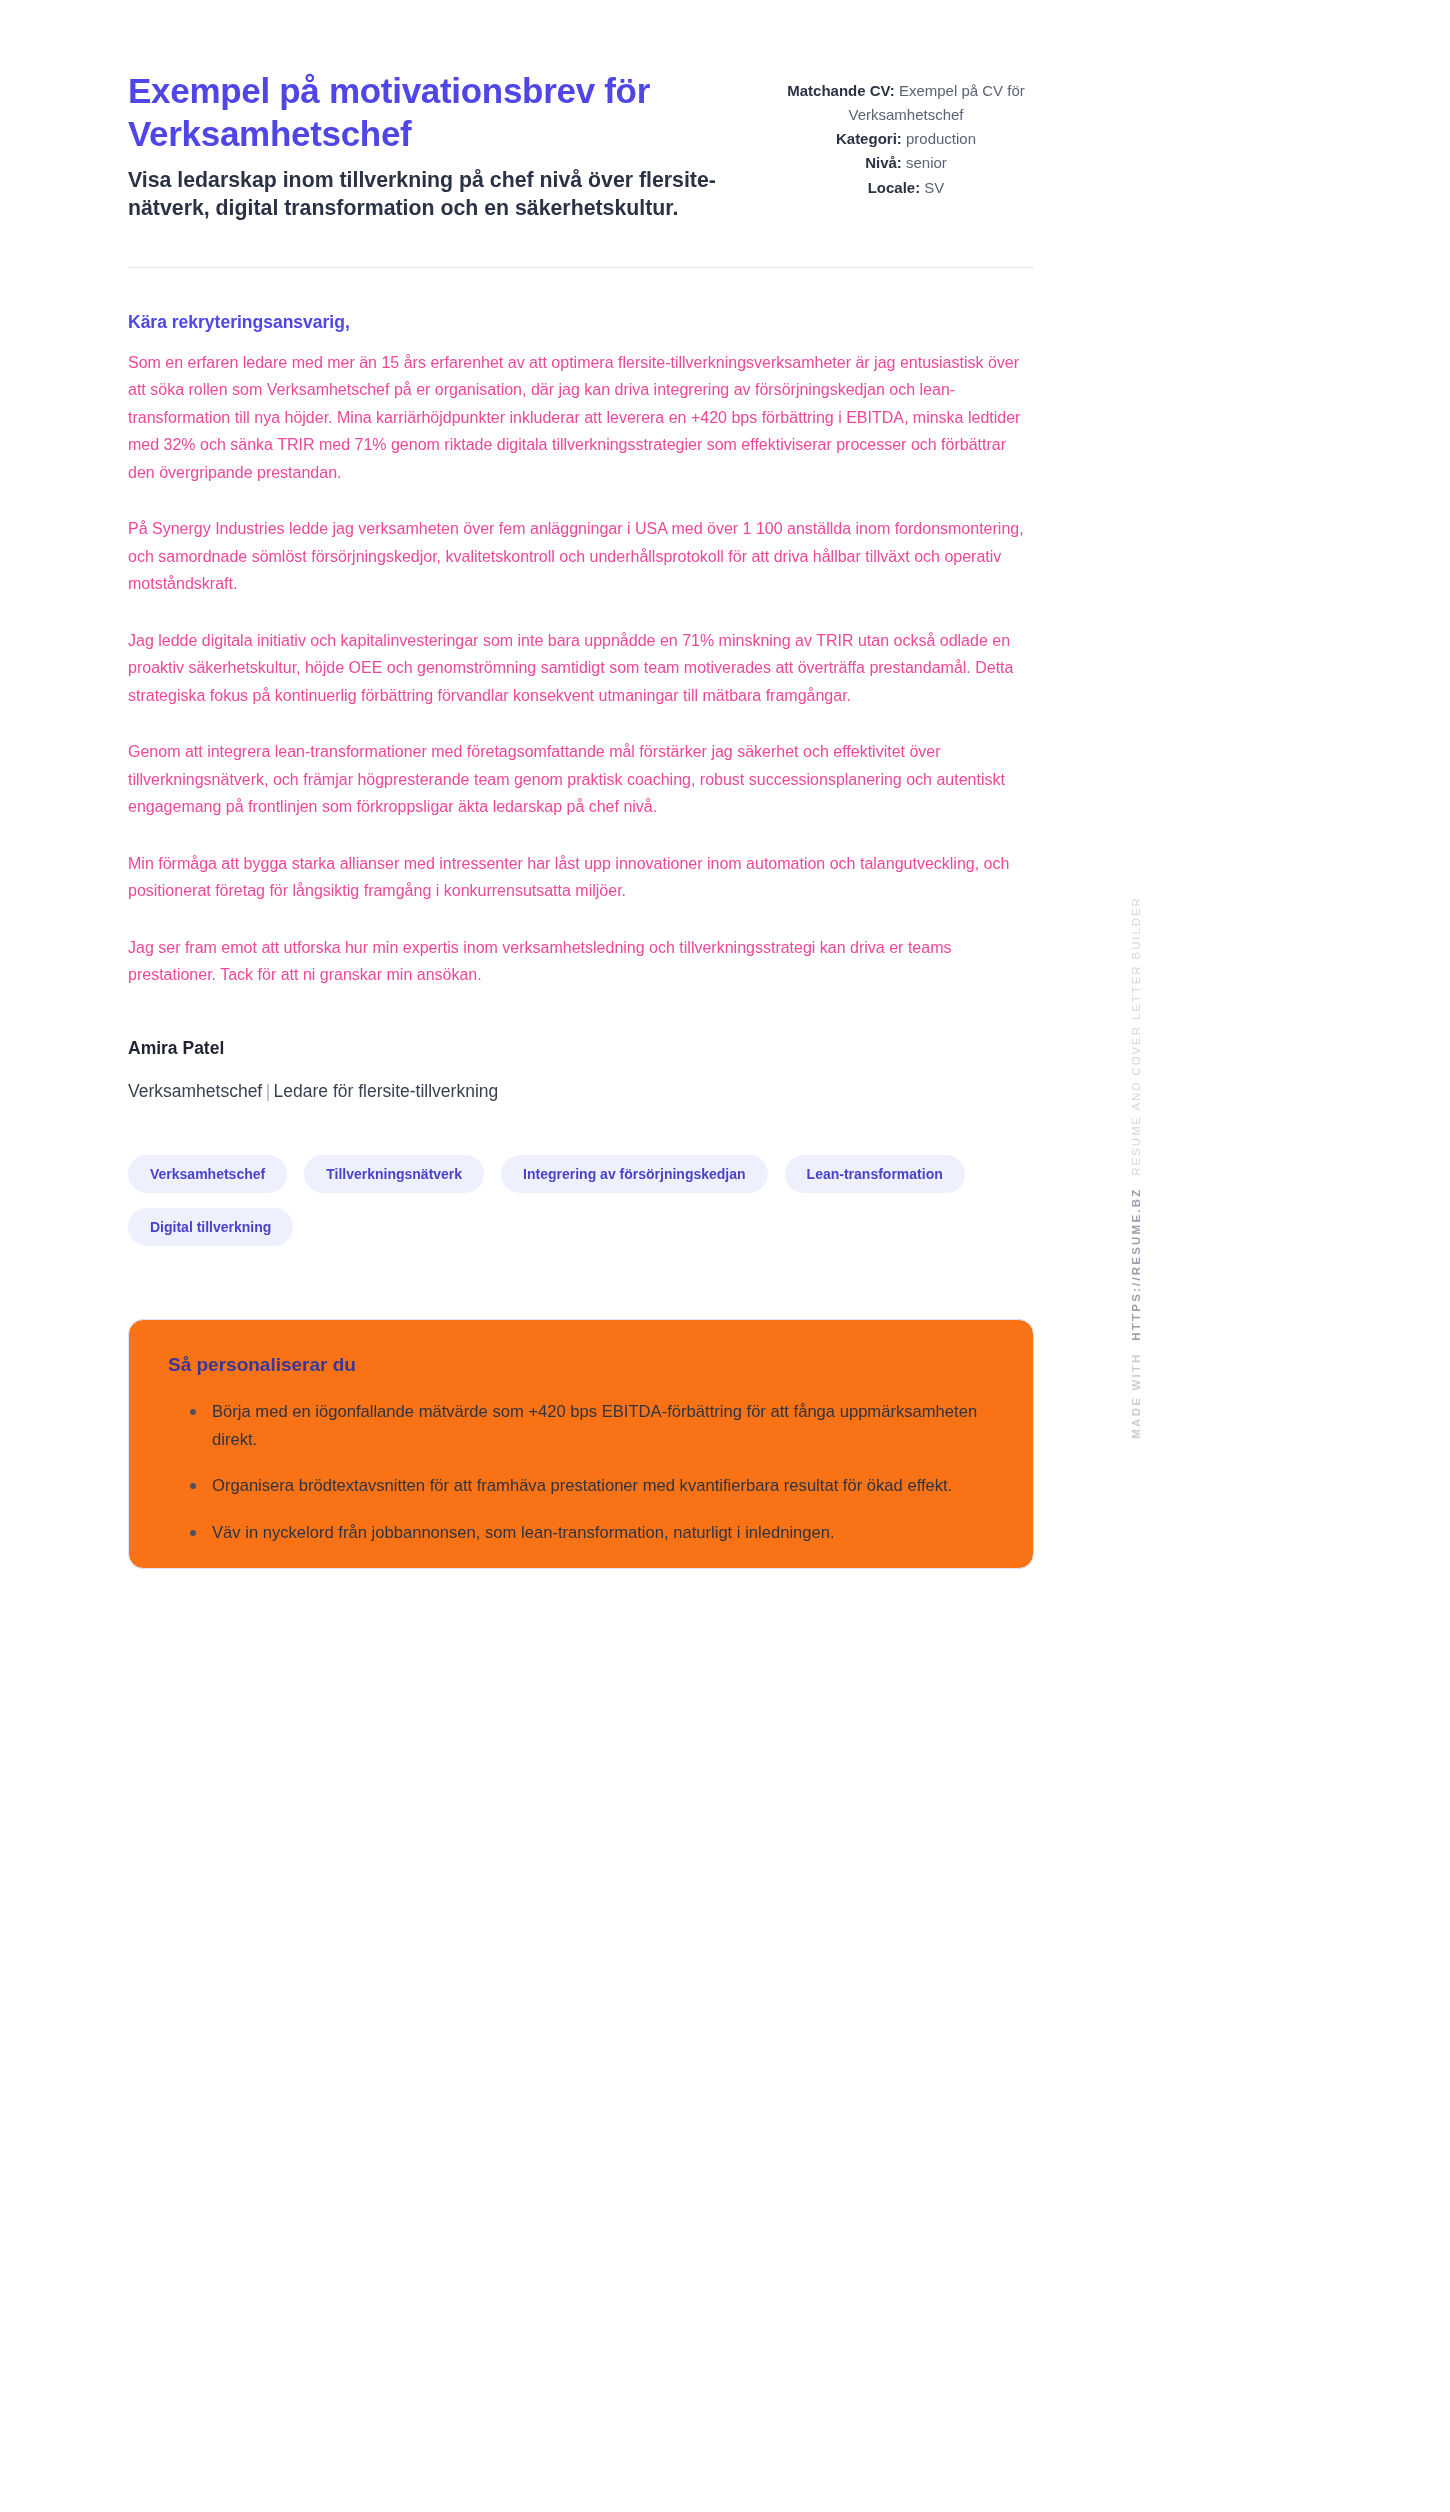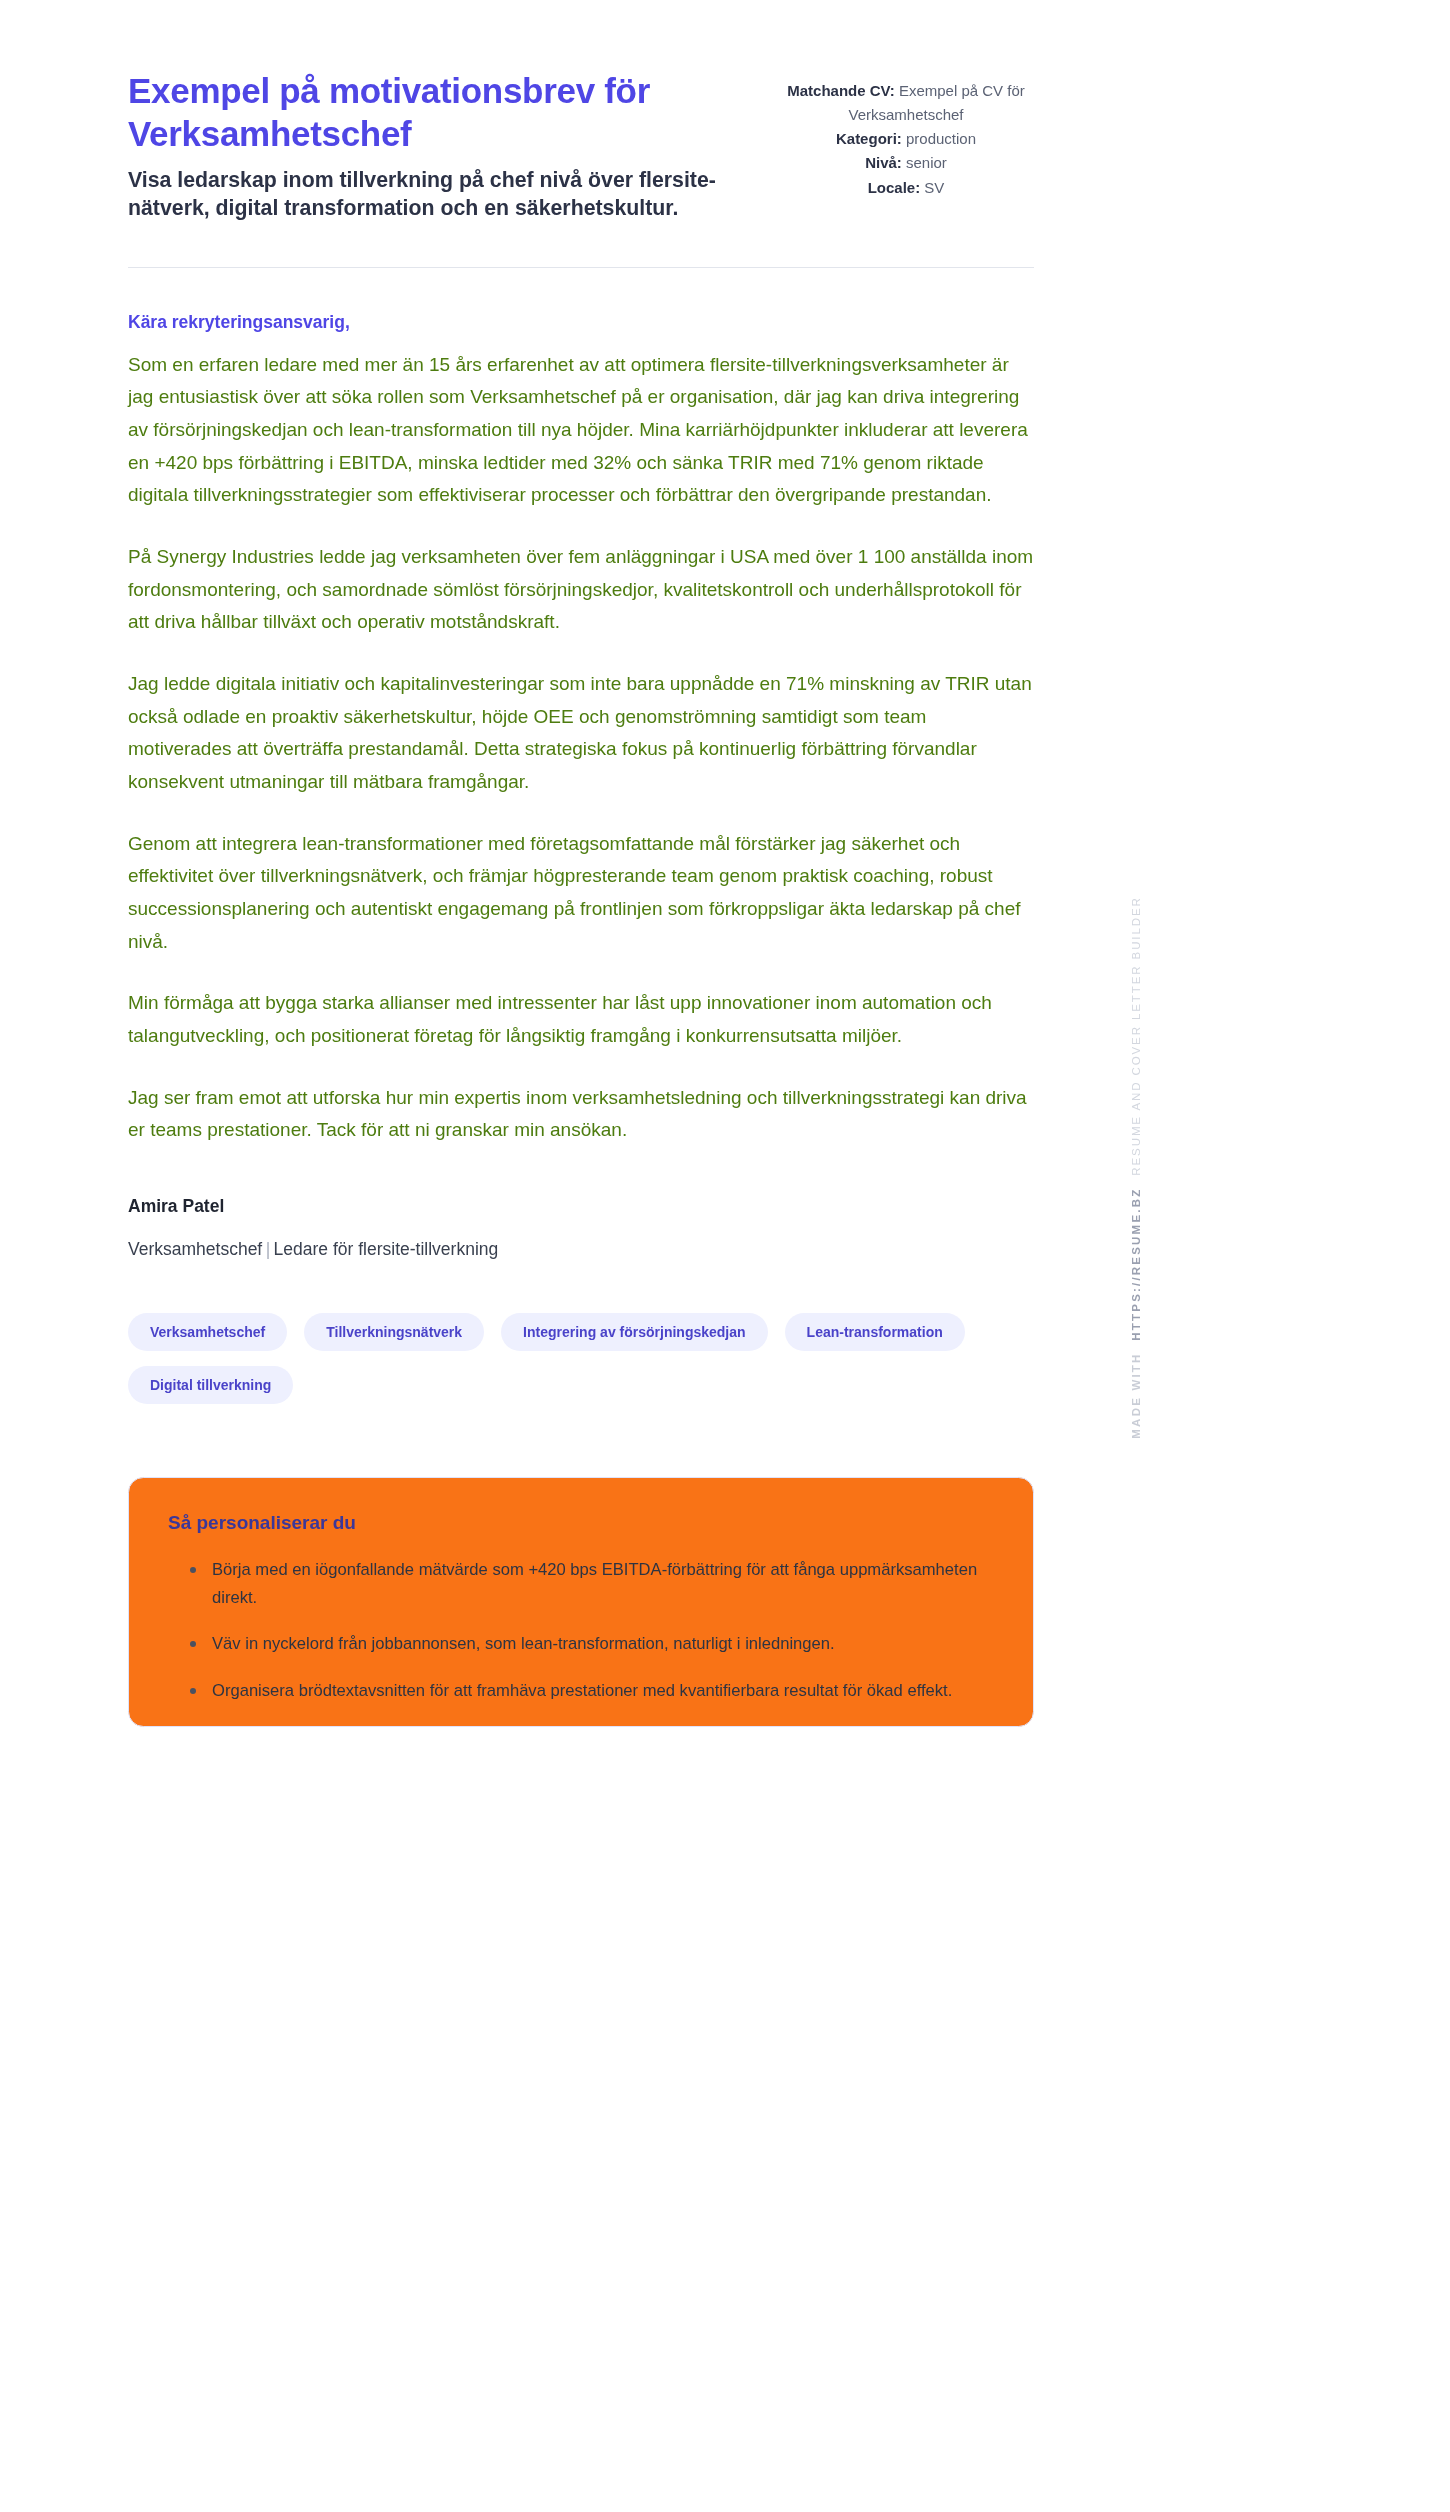--- a/index.html
+++ b/index.html
@@ -66,23 +66,23 @@
 
   
   .letter { padding-top: 44px; }
   .salutation {
     font-size: 17.5px;
     font-weight: 700;
     color: #4f46e5;
     margin: 0 0 16px 0;
   }
   .para {
-    font-size: 19px;
+    font-size: 16px;
     line-height: 1.72;
-    color: #4d7c0f;
+    color: #ec4899;
     margin: 0 0 29px 0;
     max-width: 1195px;
   }
 
   .signature {
     margin-top: 49px;
   }
   .sign-name {
     font-size: 17.5px;
     font-weight: 700;
@@ -227,22 +227,22 @@
     <span class="tag">Tillverkningsnätverk</span>
     <span class="tag">Integrering av försörjningskedjan</span>
     <span class="tag">Lean-transformation</span>
     <span class="tag">Digital tillverkning</span>
   </div>
 
   <div class="tip-card">
     <h2 class="tip-title">Så personaliserar du</h2>
     <ul class="tip-list">
       <li class="tip-item">Börja med en iögonfallande mätvärde som +420 bps EBITDA-förbättring för att fånga uppmärksamheten direkt.</li>
+      <li class="tip-item">Organisera brödtextavsnitten för att framhäva prestationer med kvantifierbara resultat för ökad effekt.</li>
       <li class="tip-item">Väv in nyckelord från jobbannonsen, som lean-transformation, naturligt i inledningen.</li>
-      <li class="tip-item">Organisera brödtextavsnitten för att framhäva prestationer med kvantifierbara resultat för ökad effekt.</li>
     </ul>
   </div>
 
   <div class="side-watermark">
     <span class="wm-made">MADE WITH</span>
     <span class="wm-link">HTTPS://RESUME.BZ</span>
     <span class="wm-tail">RESUME AND COVER LETTER BUILDER</span>
   </div>
 
 </div>

